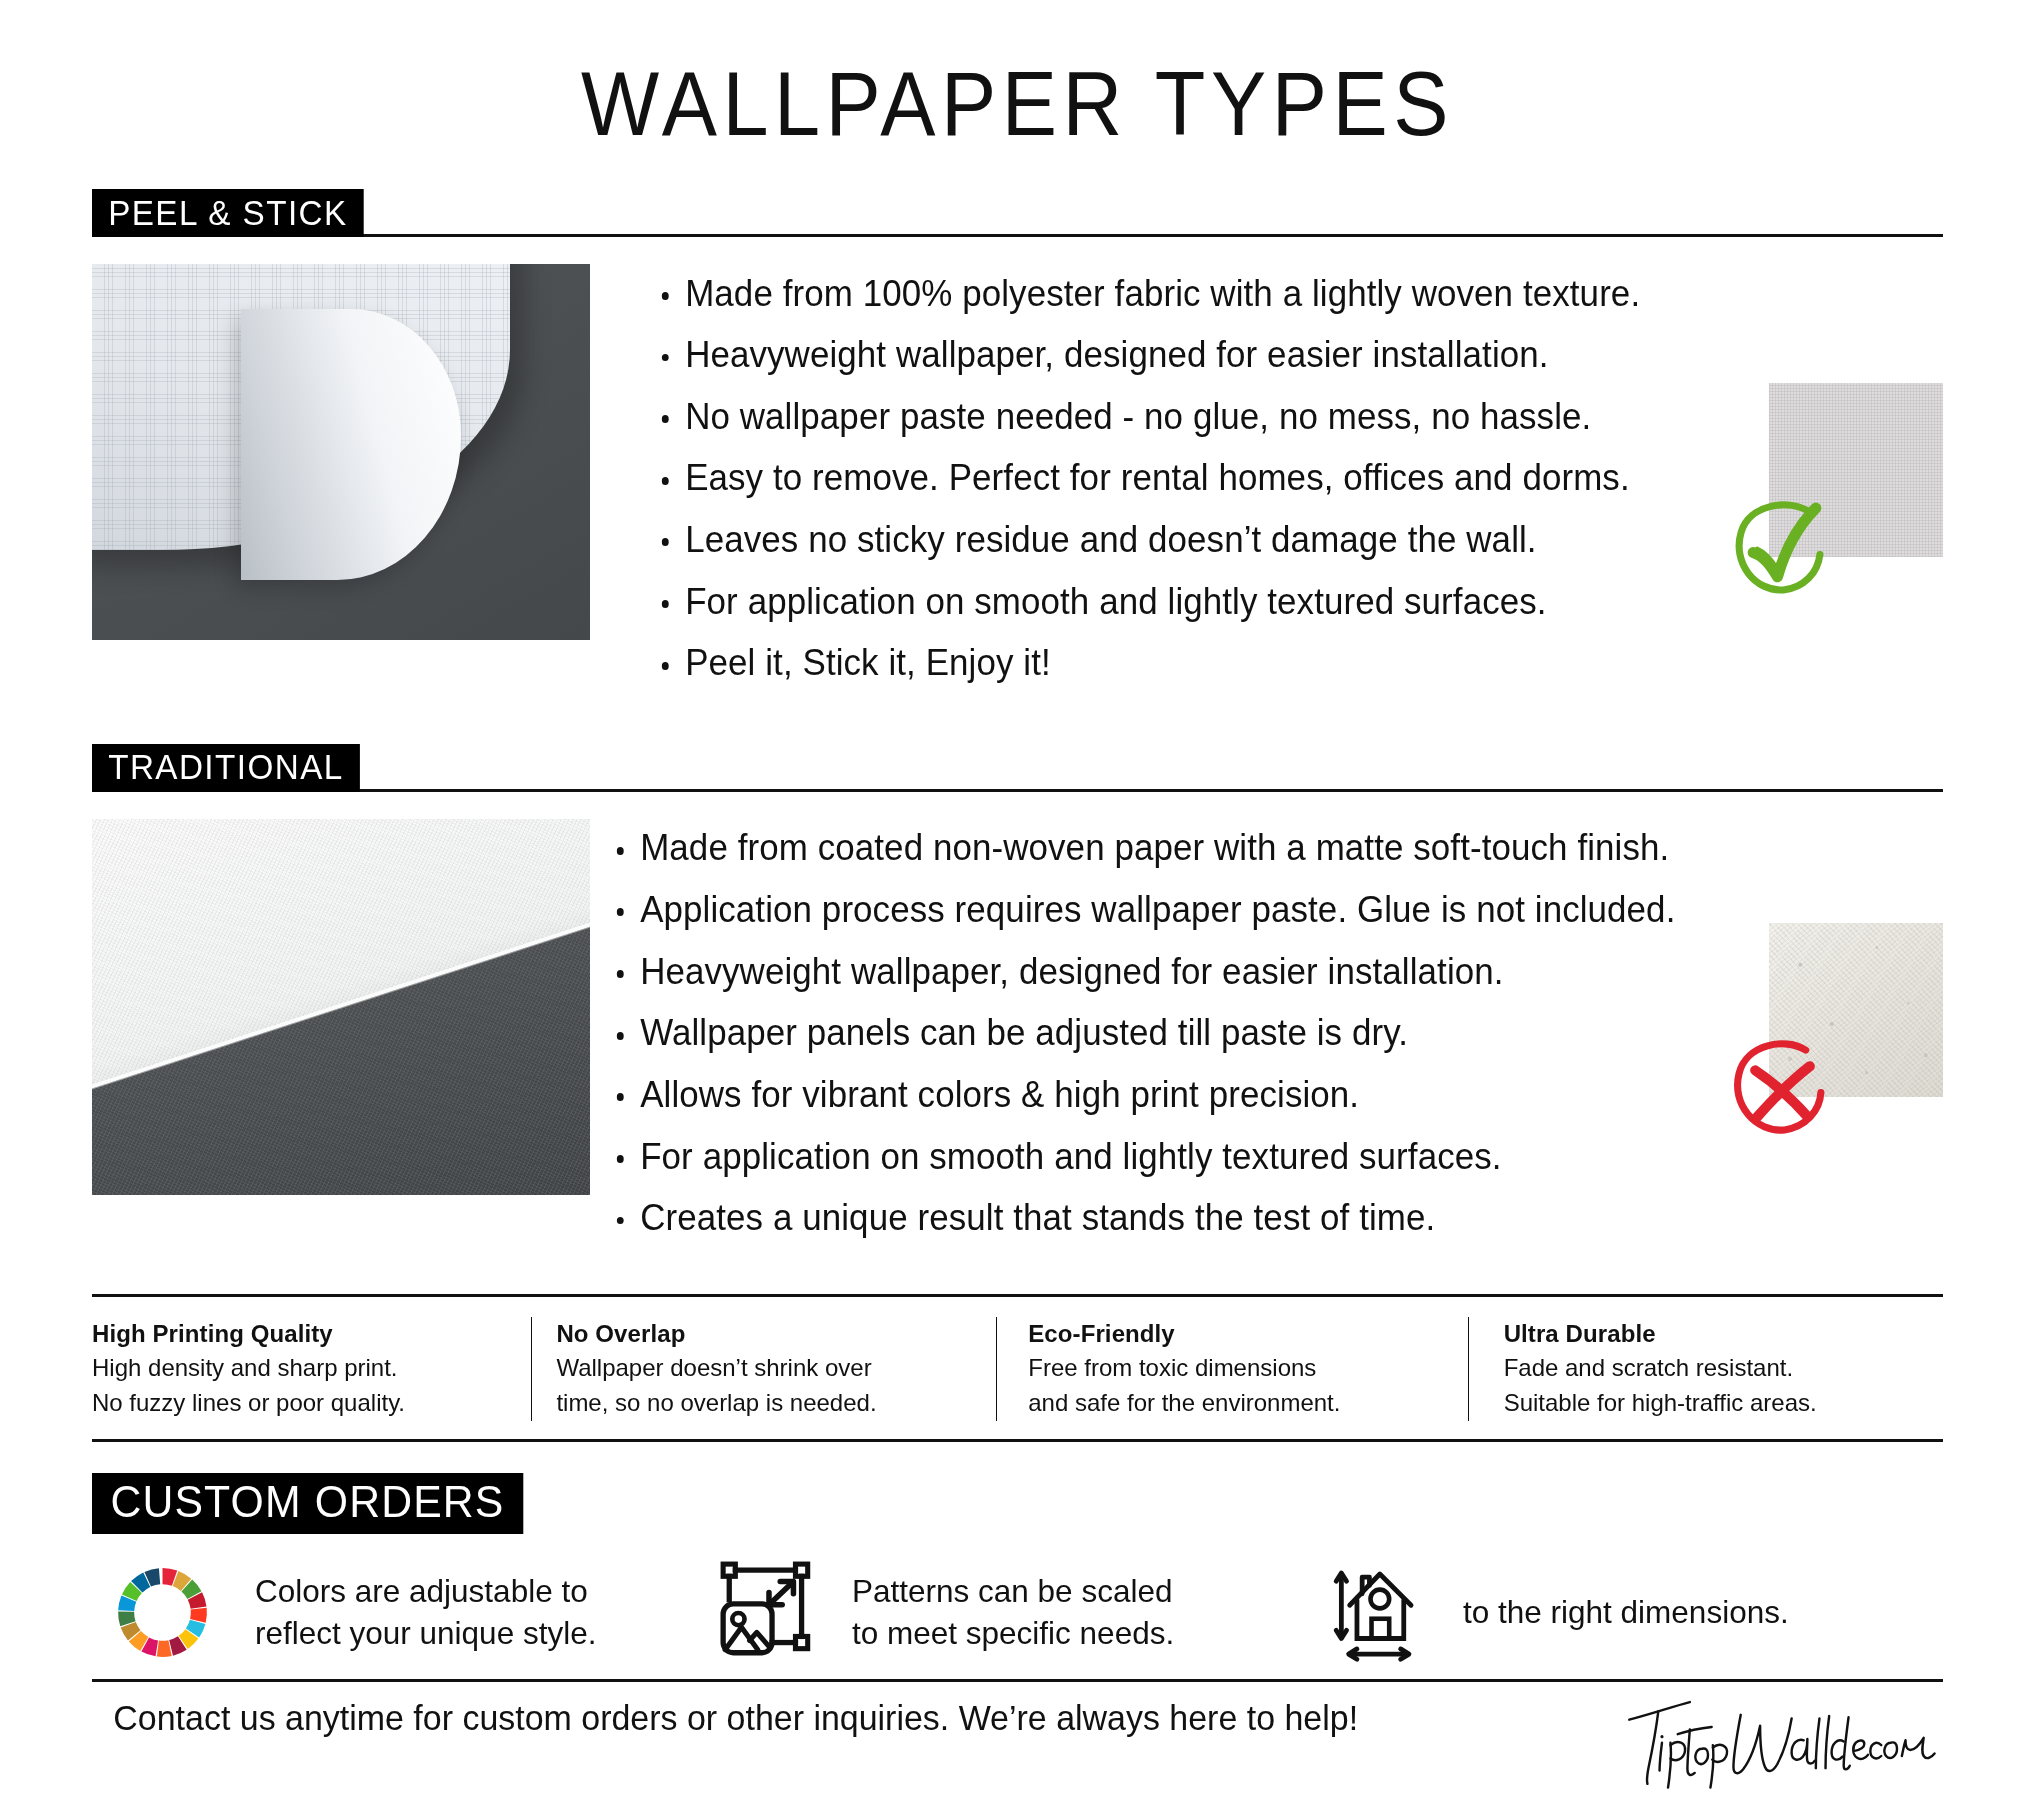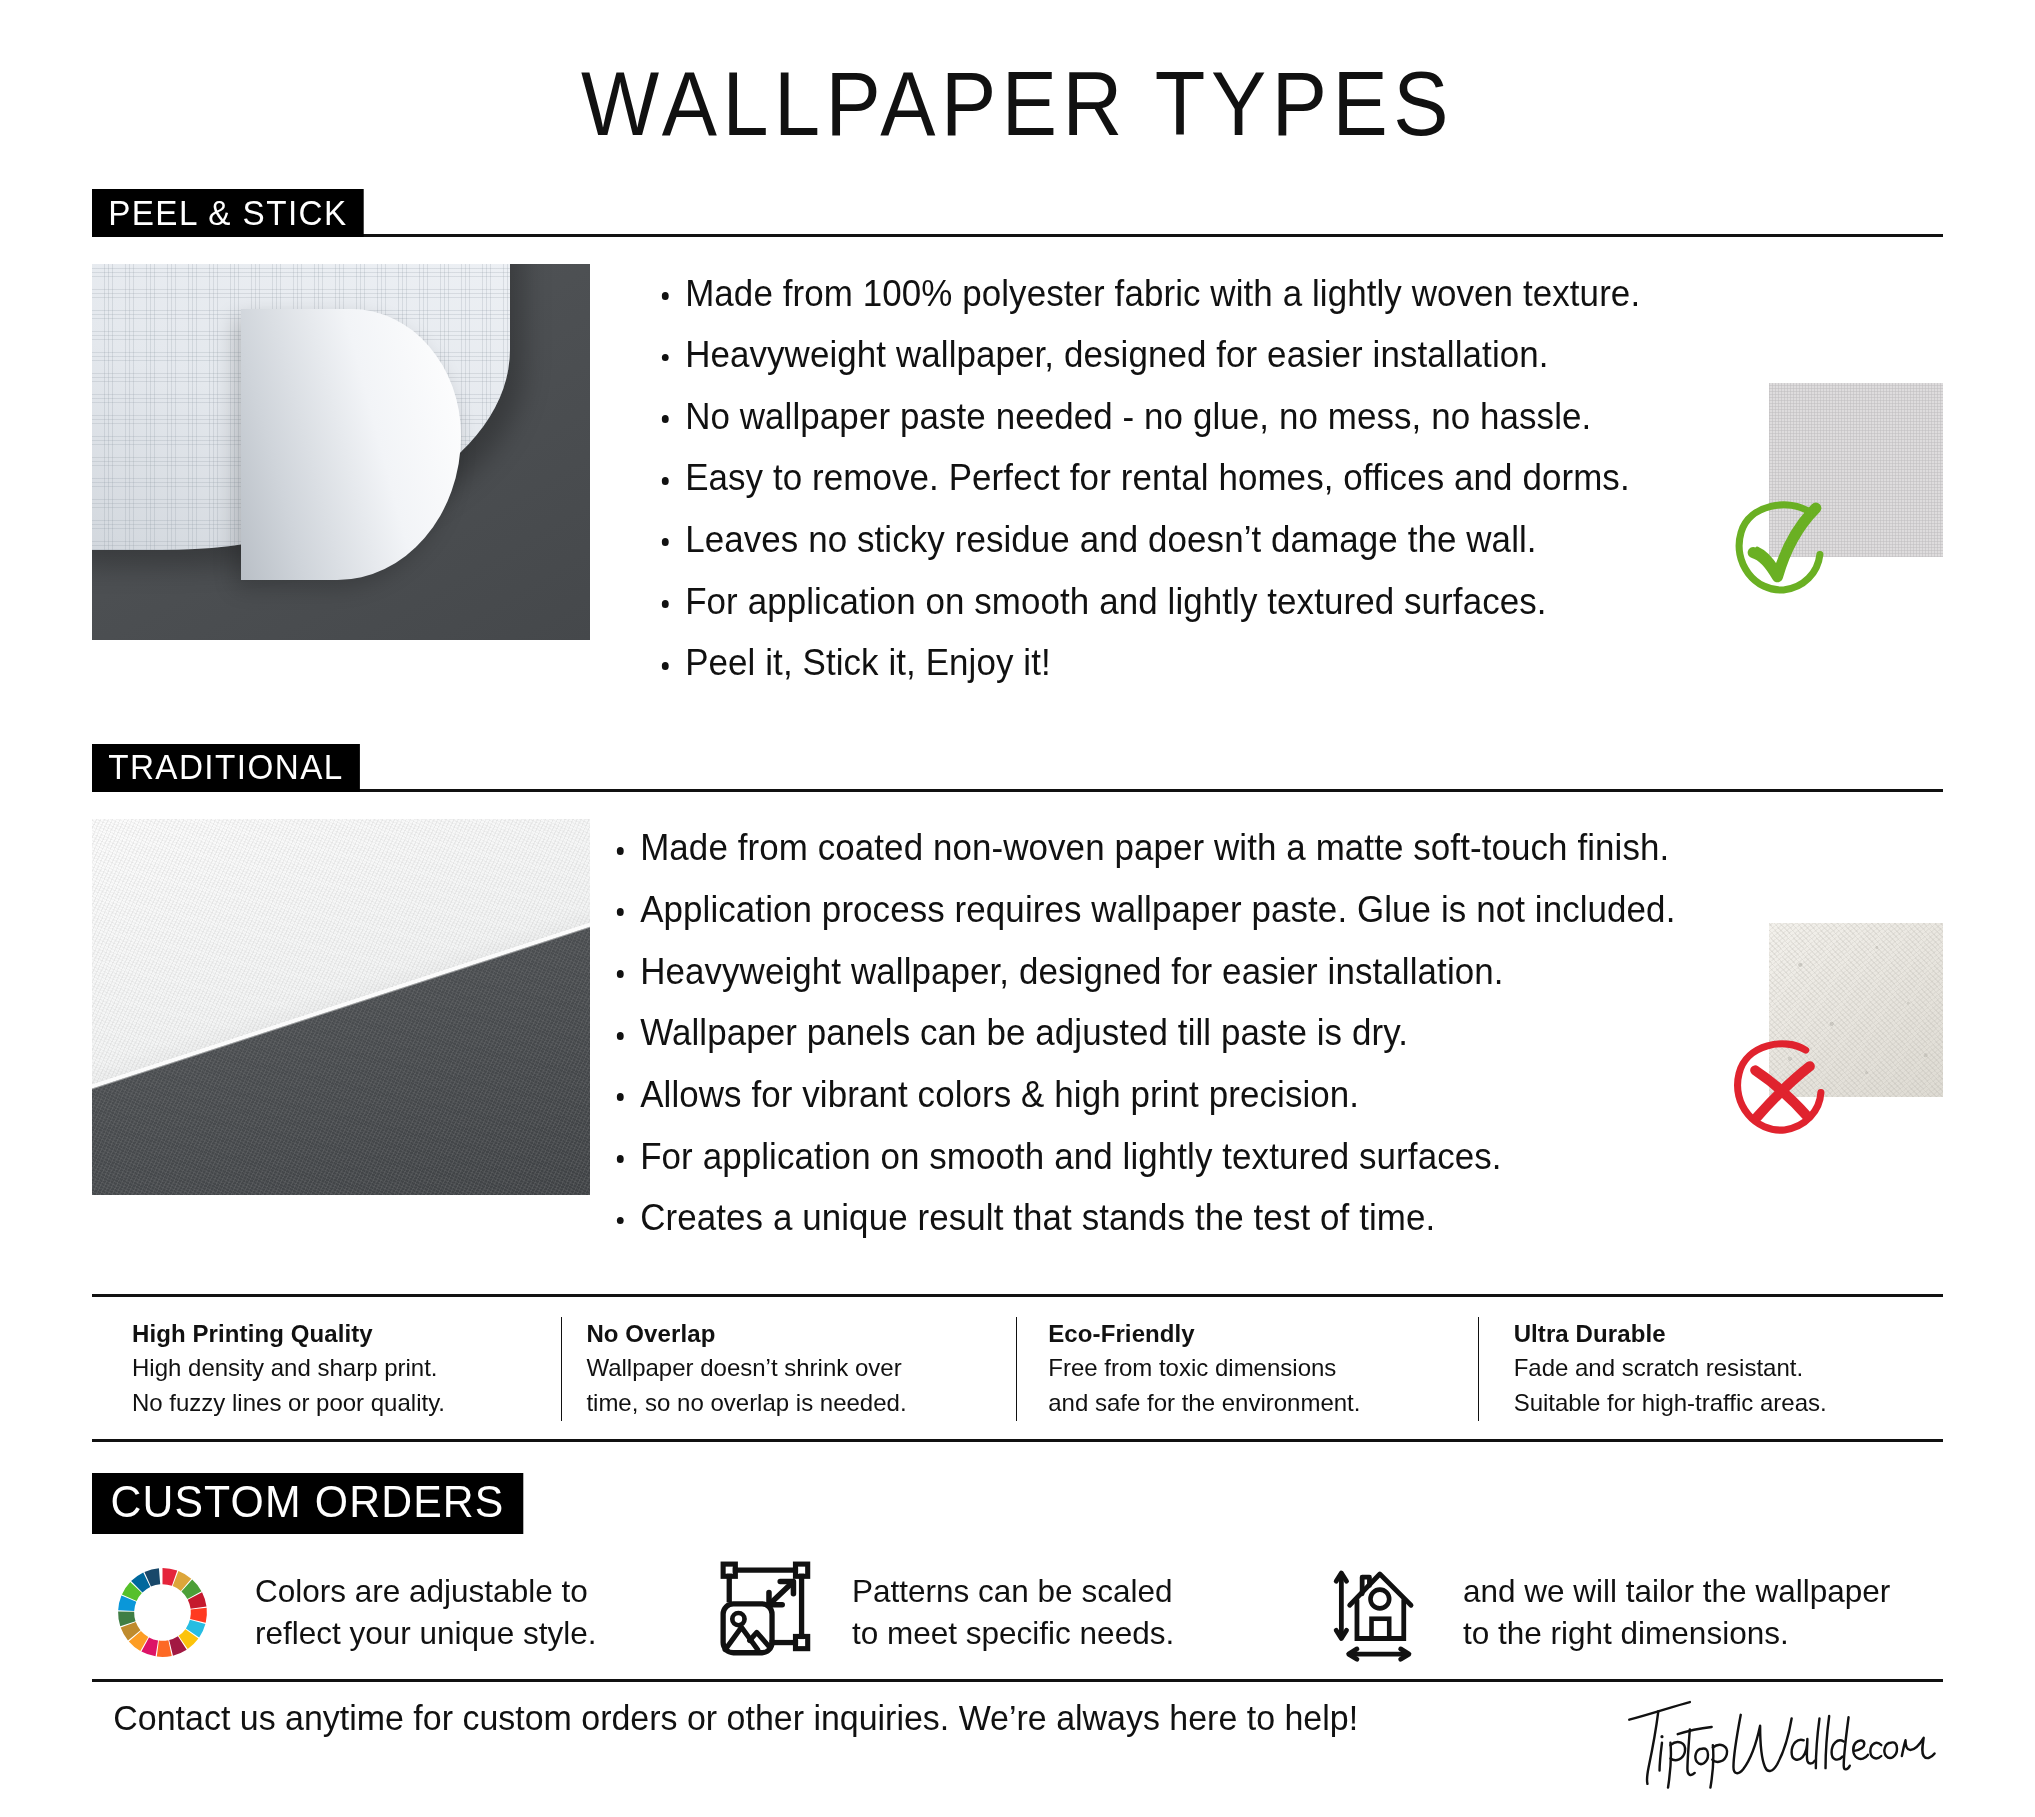--- a/index.html
+++ b/index.html
@@ -215,21 +215,21 @@
     border-top: 3px solid #111111;
     border-bottom: 3px solid #111111;
     display: flex;
     padding: 20.6px 0 18px 0;
   }
   .feature {
     flex: 1 1 0;
     padding: 0 24px;
     border-left: 1.8px solid #111111;
   }
-  .feature:first-child { border-left: none; padding-left: 0; margin-left: 40px; }
+  .feature:first-child { border-left: none; padding-left: 0; }
   .feature .f-title {
     font-size: 24px;
     font-weight: 700;
     line-height: 1.42;
     letter-spacing: 0.1px;
   }
   .feature .f-line {
     font-size: 24px;
     font-weight: 300;
     line-height: 1.44;
@@ -499,21 +499,20 @@
           </g>
 
           <polyline points="24,42 24,79 69,79 69,42" stroke-linecap="round"></polyline>
           <polyline points="17,47 46,17 76,47" stroke-linecap="round" stroke-linejoin="round"></polyline>
           <polyline points="29,36 29,20 36,20 36,28" stroke-linecap="round" stroke-linejoin="round"></polyline>
           <circle cx="46" cy="41" r="9" stroke-width="4.4"></circle>
           <rect x="38" y="60" width="17" height="19" stroke-width="4.4"></rect>
         </svg>
       </div>
       <div>
-        <div class="ci-text">and we will tailor the wallpaper</div>
         <div class="ci-text">to the right dimensions.</div>
       </div>
     </div>
   </div>
 
   <div class="footer">
     <div class="footer-text">Contact us anytime for custom orders or other inquiries. We’re always here to help!</div>
     <div class="brand">
       <span class="visually-hidden">Tiptop Walldecor</span>
       <svg class="brand-svg" width="315" height="91" viewBox="0 0 520 150" fill="none" stroke="#111" stroke-width="4" stroke-linecap="round" stroke-linejoin="round">

